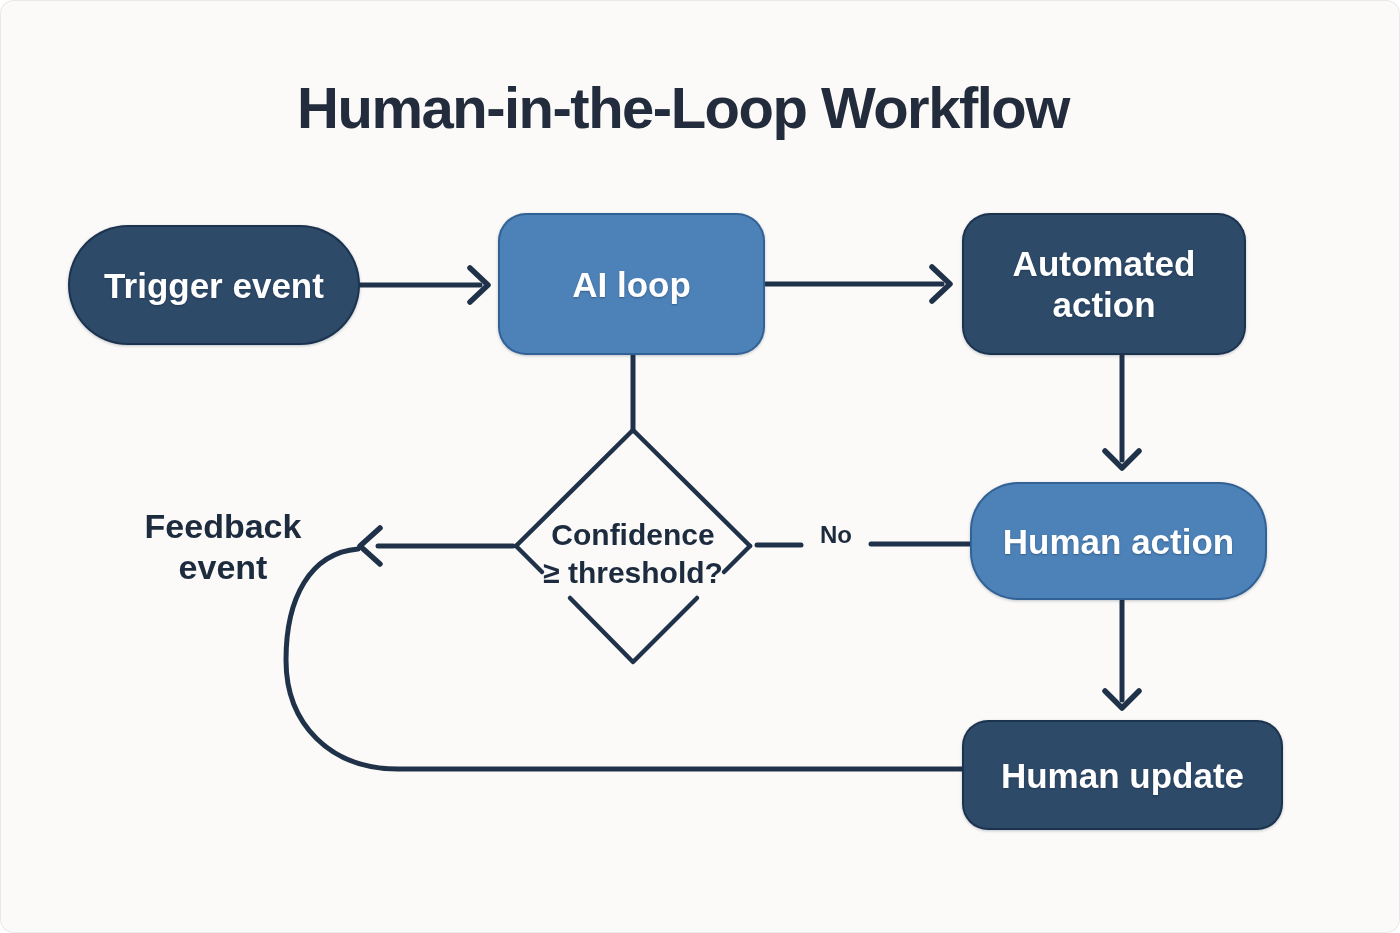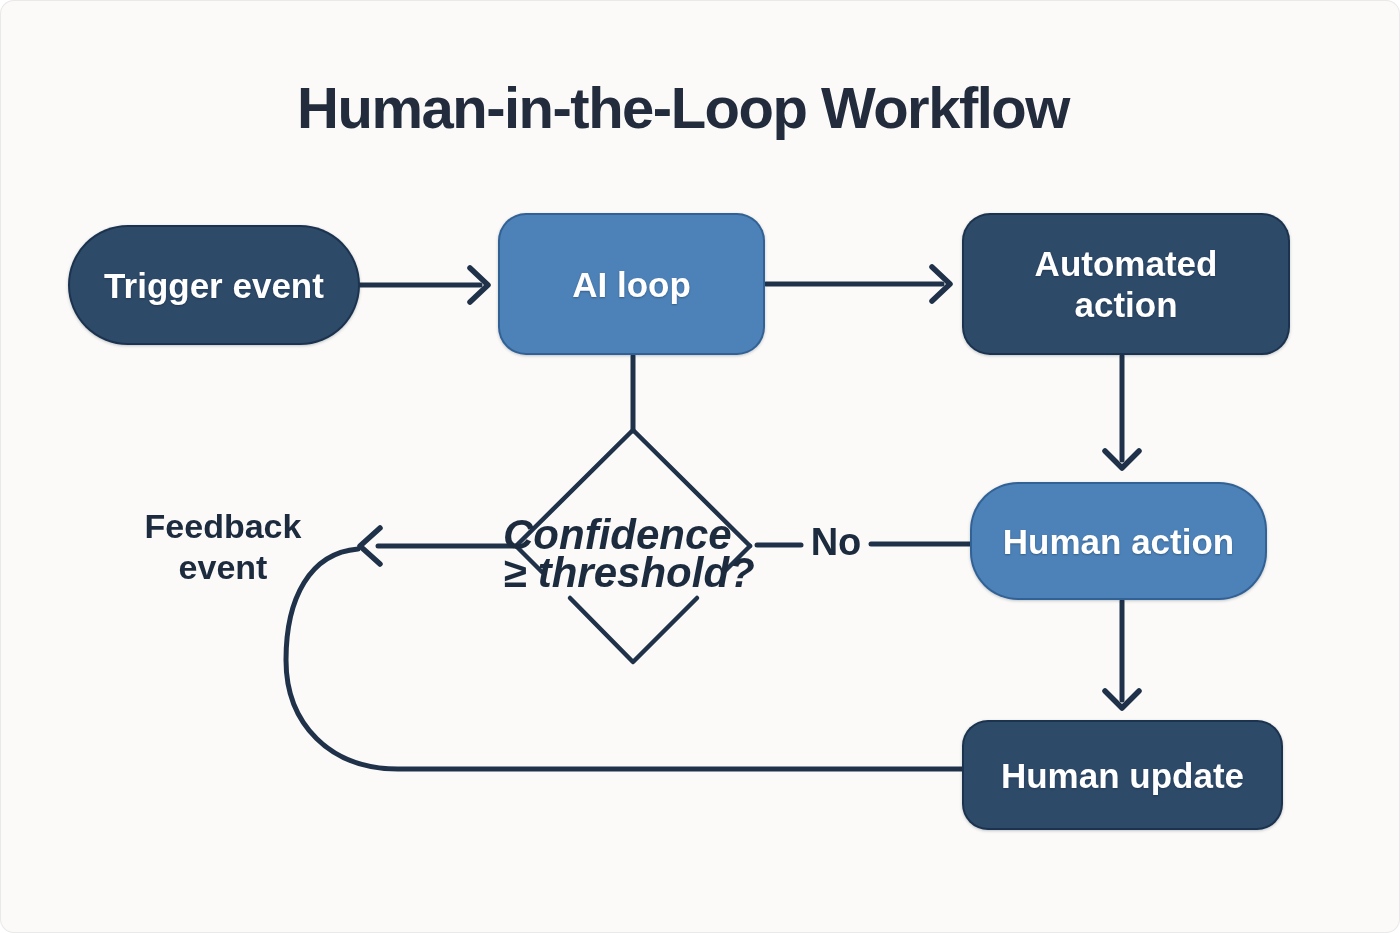--- a/index.html
+++ b/index.html
@@ -55,42 +55,42 @@
   .node.dark {
     background: var(--dark);
     border: 2px solid rgba(12,32,58,0.55);
   }
   .node.blue {
     background: var(--blue);
     border: 2px solid rgba(36,80,130,0.65);
   }
   .node-trigger   { left: 68px;  top: 225px; width: 292px; height: 120px; border-radius: 60px; }
   .node-ai        { left: 498px; top: 213px; width: 267px; height: 142px; border-radius: 28px; }
-  .node-auto      { left: 962px; top: 213px; width: 328px; height: 142px; border-radius: 28px; padding: 0 30px; }
+  .node-auto      { left: 962px; top: 213px; width: 284px; height: 142px; border-radius: 28px; padding: 0 30px; }
   .node-human     { left: 970px; top: 482px; width: 297px; height: 118px; border-radius: 48px; }
   .node-record    { left: 962px; top: 720px; width: 321px; height: 110px; border-radius: 26px; }
   .decision-label {
     position: absolute;
     z-index: 3;
     left: 503px; top: 516px; width: 260px;
-    font-size: 42px;
+    text-align: center;
+    font-size: 30px;
     font-weight: 600;
     line-height: 38px;
     color: var(--ink);
-    font-style: italic;
   }
   .edge-label {
     position: absolute;
     z-index: 3;
     text-align: center;
     color: var(--ink);
   }
   .label-no {
     left: 796px; top: 521px; width: 80px;
-    font-size: 38px; font-weight: 700;
+    font-size: 24px; font-weight: 700;
   }
   .label-feedback {
     left: 123px; top: 506px; width: 200px;
     font-size: 34px; font-weight: 600; line-height: 41px;
   }
 </style>
 </head>
 <body>
 
 <div class="canvas">

